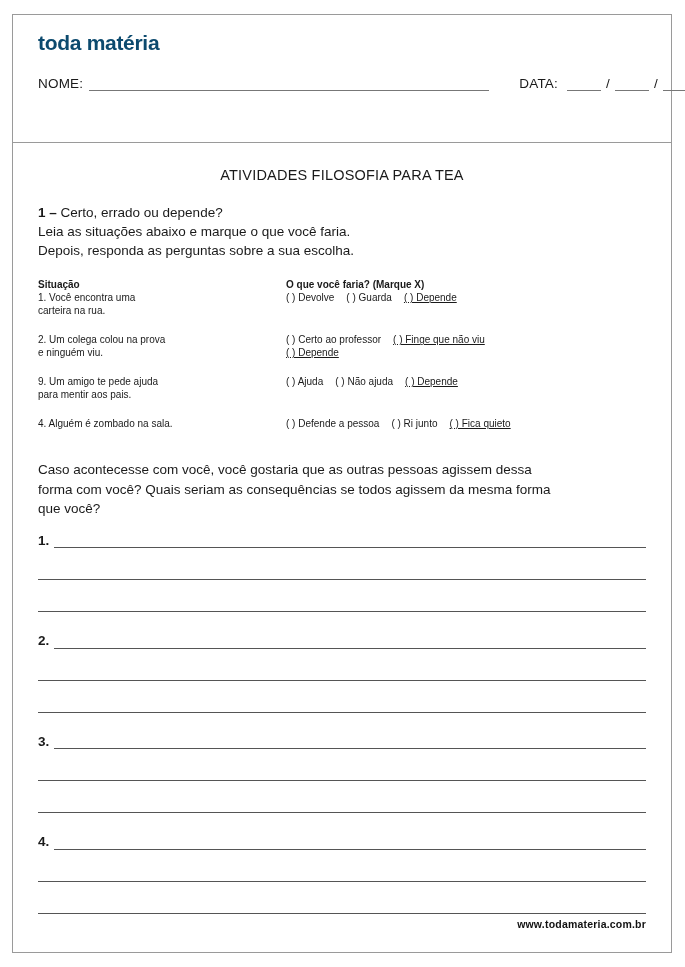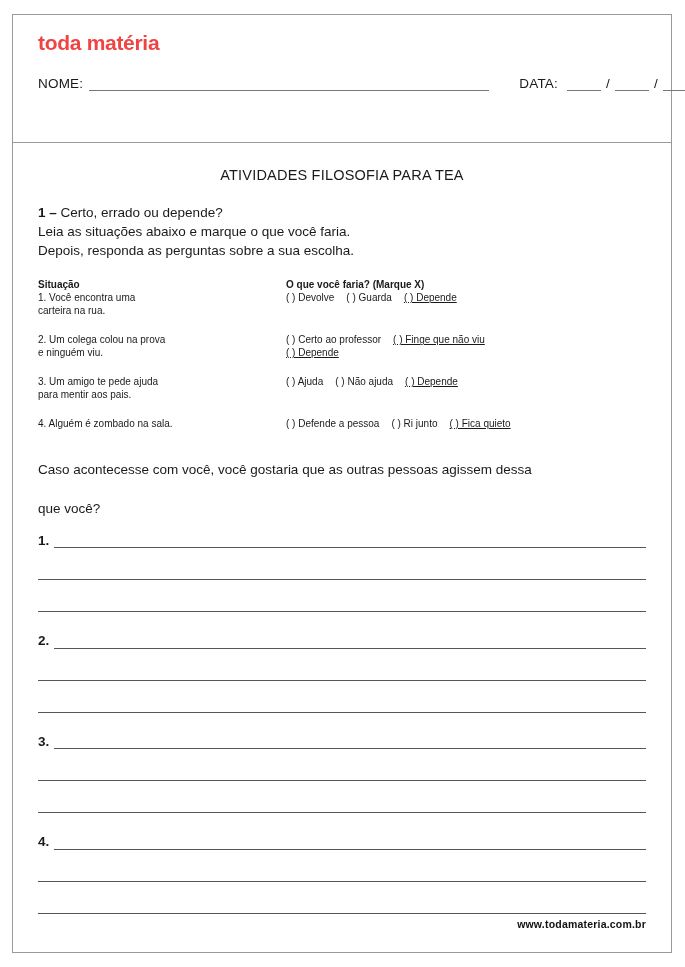--- a/index.html
+++ b/index.html
@@ -35,21 +35,21 @@
     padding: 16px 25px 10px 25px;
     box-sizing: border-box;
     height: 128px;
     flex: 0 0 auto;
   }
   .brand {
     font-size: 21px;
     font-weight: bold;
     letter-spacing: -0.3px;
     margin: 0 0 22px 0;
-    color: #ef4444;
+    color: #0c4a6e;
   }
   .field-row {
     display: flex;
     align-items: flex-end;
     margin-bottom: 17px;
     font-size: 13.5px;
     letter-spacing: 0.2px;
   }
   .field-label {
     white-space: nowrap;
@@ -228,21 +228,21 @@
             </div>
           </td>
         </tr>
         <tr class="row-gap">
             <td></td>
             <td></td>
           </tr>
 
         <tr>
           <td class="col-sit">
-            <div>3. Um amigo te pede ajuda</div>
+            <div>9. Um amigo te pede ajuda</div>
             <div>para mentir aos pais.</div>
           </td>
           <td class="col-opt">
             <div class="opt-line">
               <span class="opt">( ) Ajuda</span><span class="opt">( ) Não ajuda</span><span class="opt">( ) Depende</span>
             </div>
           </td>
         </tr>
         <tr class="row-gap">
             <td></td>
@@ -257,21 +257,21 @@
             <div class="opt-line">
               <span class="opt">( ) Defende a pessoa</span><span class="opt">( ) Ri junto</span><span class="opt">( ) Fica quieto</span>
             </div>
           </td>
         </tr>
       </tbody>
     </table>
 
     <div class="long-q">
       <span>Caso acontecesse com você, você gostaria que as outras pessoas agissem dessa</span><br>
-      <br>
+      <span>forma com você? Quais seriam as consequências se todos agissem da mesma forma</span><br>
       <span>que você?</span>
     </div>
 
     <div class="answers">
 
       <div class="ans-group">
         <div class="ans-first">
           <span class="ans-num">1.</span>
           <span class="ans-line"></span>
         </div>

